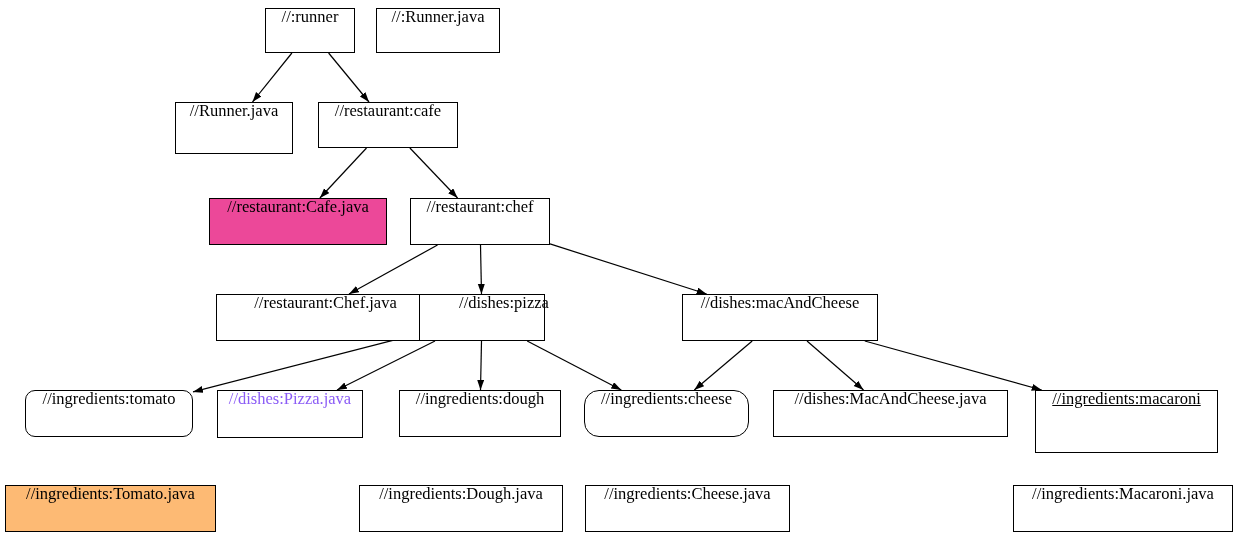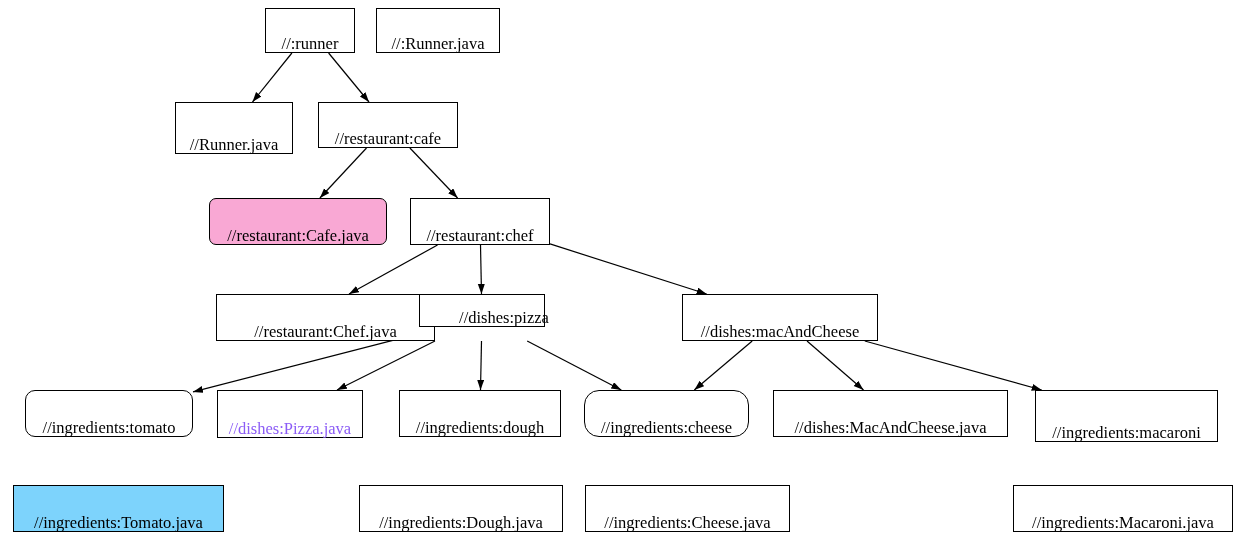--- a/index.html
+++ b/index.html
@@ -21,21 +21,21 @@
     top: 0;
     width: 1242px;
     height: 539px;
   }
   .node {
     position: absolute;
     box-sizing: border-box;
     border: 1px solid #000000;
     background: #ffffff;
     display: flex;
-    align-items: flex-end;
+    align-items: flex-start;
     justify-content: center;
     font-size: 16.5px;
     color: #000000;
     white-space: nowrap;
     line-height: 1;
   }
 </style>
 </head>
 <body>
 
@@ -69,54 +69,54 @@
       </div>
       <div class="node" style="left: 376px; top: 8px; width: 124px; height: 45px; border-color: rgb(0, 0, 0); background: rgb(255, 255, 255); color: rgb(0, 0, 0);">
         <span>//:Runner.java</span>
       </div>
       <div class="node" style="left: 175px; top: 102px; width: 118px; height: 52px; border-color: rgb(0, 0, 0); background: rgb(255, 255, 255); color: rgb(0, 0, 0);">
         <span>//Runner.java</span>
       </div>
       <div class="node" style="left: 318px; top: 102px; width: 140px; height: 46px; border-color: rgb(0, 0, 0); background: rgb(255, 255, 255); color: rgb(0, 0, 0);">
         <span>//restaurant:cafe</span>
       </div>
-      <div class="node" style="left: 209px; top: 198px; width: 178px; height: 47px; border-color: rgb(0, 0, 0); background: #f9a8d4; color: rgb(0, 0, 0); border-radius: 7px;">
+      <div class="node" style="left: 209px; top: 198px; width: 178px; height: 47px; border-color: rgb(0, 0, 0); background: #ec4899; color: rgb(0, 0, 0);">
         <span>//restaurant:Cafe.java</span>
       </div>
       <div class="node" style="left: 410px; top: 198px; width: 140px; height: 47px; border-color: rgb(0, 0, 0); background: rgb(255, 255, 255); color: rgb(0, 0, 0);">
         <span>//restaurant:chef</span>
       </div>
       <div class="node" style="left: 216px; top: 294px; width: 219px; height: 47px; border-color: rgb(0, 0, 0); background: rgb(255, 255, 255); color: rgb(0, 0, 0); font-family: Liberation Serif, serif;">
         <span>//restaurant:Chef.java</span>
       </div>
-      <div class="node" style="left: 419px; top: 294px; width: 126px; height: 33px; border-color: rgb(0, 0, 0); background: rgb(255, 255, 255); color: rgb(0, 0, 0); padding-left: 44px;">
+      <div class="node" style="left: 419px; top: 294px; width: 126px; height: 47px; border-color: rgb(0, 0, 0); background: rgb(255, 255, 255); color: rgb(0, 0, 0); padding-left: 44px;">
         <span>//dishes:pizza</span>
       </div>
       <div class="node" style="left: 682px; top: 294px; width: 196px; height: 47px; border-color: rgb(0, 0, 0); background: rgb(255, 255, 255); color: rgb(0, 0, 0);">
         <span>//dishes:macAndCheese</span>
       </div>
       <div class="node" style="left: 25px; top: 390px; width: 168px; height: 47px; border-color: rgb(0, 0, 0); background: rgb(255, 255, 255); color: rgb(0, 0, 0); border-radius: 10px;">
         <span>//ingredients:tomato</span>
       </div>
       <div class="node" style="left: 217px; top: 390px; width: 146px; height: 48px; border-color: rgb(0, 0, 0); background: rgb(255, 255, 255); color: #8b5cf6;">
         <span>//dishes:Pizza.java</span>
       </div>
       <div class="node" style="left: 399px; top: 390px; width: 162px; height: 47px; border-color: rgb(0, 0, 0); background: rgb(255, 255, 255); color: rgb(0, 0, 0);">
         <span>//ingredients:dough</span>
       </div>
       <div class="node" style="left: 584px; top: 390px; width: 165px; height: 47px; border-color: rgb(0, 0, 0); background: rgb(255, 255, 255); color: rgb(0, 0, 0); border-radius: 15px;">
         <span>//ingredients:cheese</span>
       </div>
       <div class="node" style="left: 773px; top: 390px; width: 235px; height: 47px; border-color: rgb(0, 0, 0); background: rgb(255, 255, 255); color: rgb(0, 0, 0);">
         <span>//dishes:MacAndCheese.java</span>
       </div>
-      <div class="node" style="left: 1035px; top: 390px; width: 183px; height: 52px; border-color: rgb(0, 0, 0); background: rgb(255, 255, 255); color: rgb(0, 0, 0);">
+      <div class="node" style="left: 1035px; top: 390px; width: 183px; height: 63px; border-color: rgb(0, 0, 0); background: rgb(255, 255, 255); color: rgb(0, 0, 0); text-decoration: underline;">
         <span>//ingredients:macaroni</span>
       </div>
-      <div class="node" style="left: 5px; top: 485px; width: 211px; height: 47px; border-color: rgb(0, 0, 0); background: #7dd3fc; color: rgb(0, 0, 0); margin-left: 8px;">
+      <div class="node" style="left: 5px; top: 485px; width: 211px; height: 47px; border-color: rgb(0, 0, 0); background: #fdba74; color: rgb(0, 0, 0);">
         <span>//ingredients:Tomato.java</span>
       </div>
       <div class="node" style="left: 359px; top: 485px; width: 204px; height: 47px; border-color: rgb(0, 0, 0); background: rgb(255, 255, 255); color: rgb(0, 0, 0);">
         <span>//ingredients:Dough.java</span>
       </div>
       <div class="node" style="left: 585px; top: 485px; width: 205px; height: 47px; border-color: rgb(0, 0, 0); background: rgb(255, 255, 255); color: rgb(0, 0, 0);">
         <span>//ingredients:Cheese.java</span>
       </div>
       <div class="node" style="left: 1013px; top: 485px; width: 220px; height: 47px; border-color: rgb(0, 0, 0); background: rgb(255, 255, 255); color: rgb(0, 0, 0);">
         <span>//ingredients:Macaroni.java</span>

